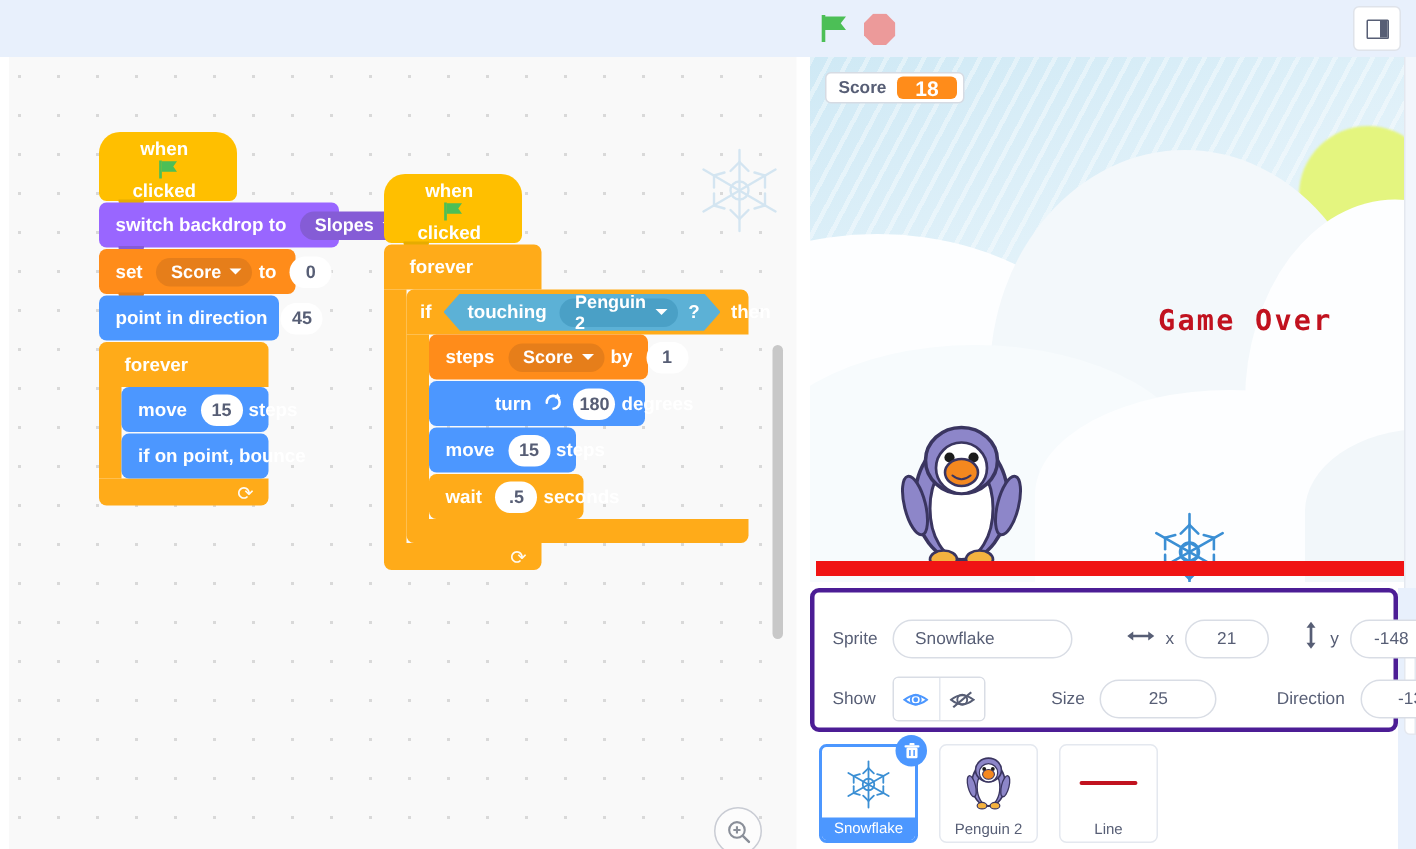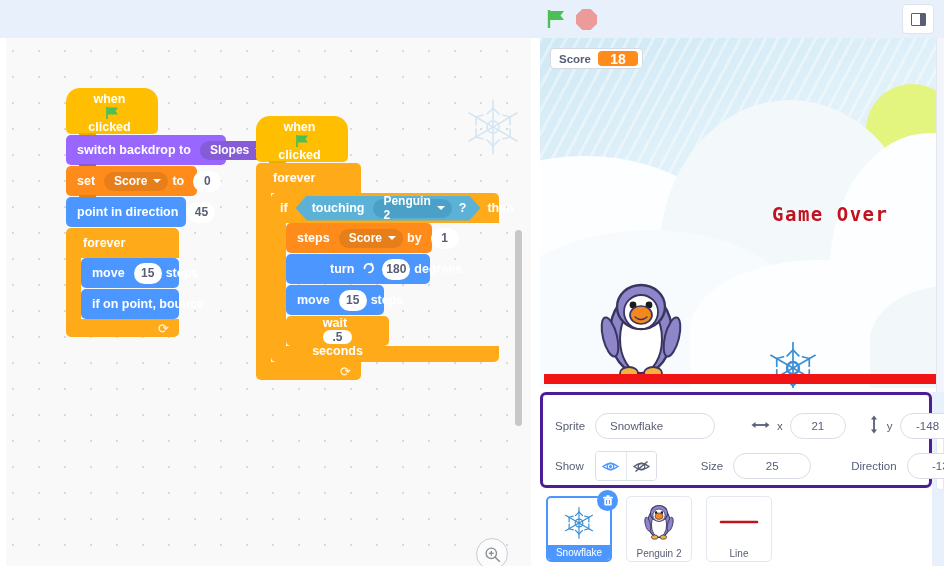--- a/index.html
+++ b/index.html
@@ -422,21 +422,21 @@
                     <div class="oval">180</div>
                     <span class="lbl">degrees</span>
                   </div>
 
                   <div class="blk c-motion" style="width:98px; margin-top:1px;">
                     <span class="lbl">move</span>
                     <div class="oval">15</div>
                     <span class="lbl">steps</span>
                   </div>
 
-                  <div class="blk c-ctrl" style="width:103px; margin-top:1px;flex-direction:column;">
+                  <div class="blk c-ctrl" style="width:103px; margin-top:1px;">
                     <span class="lbl">wait</span>
                     <div class="oval">.5</div>
                     <span class="lbl">seconds</span>
                   </div>
                 </div>
               </div>
               <div class="cfoot-flat c-ctrl" style="width:228px;"></div>
             </div>
 
           </div>

